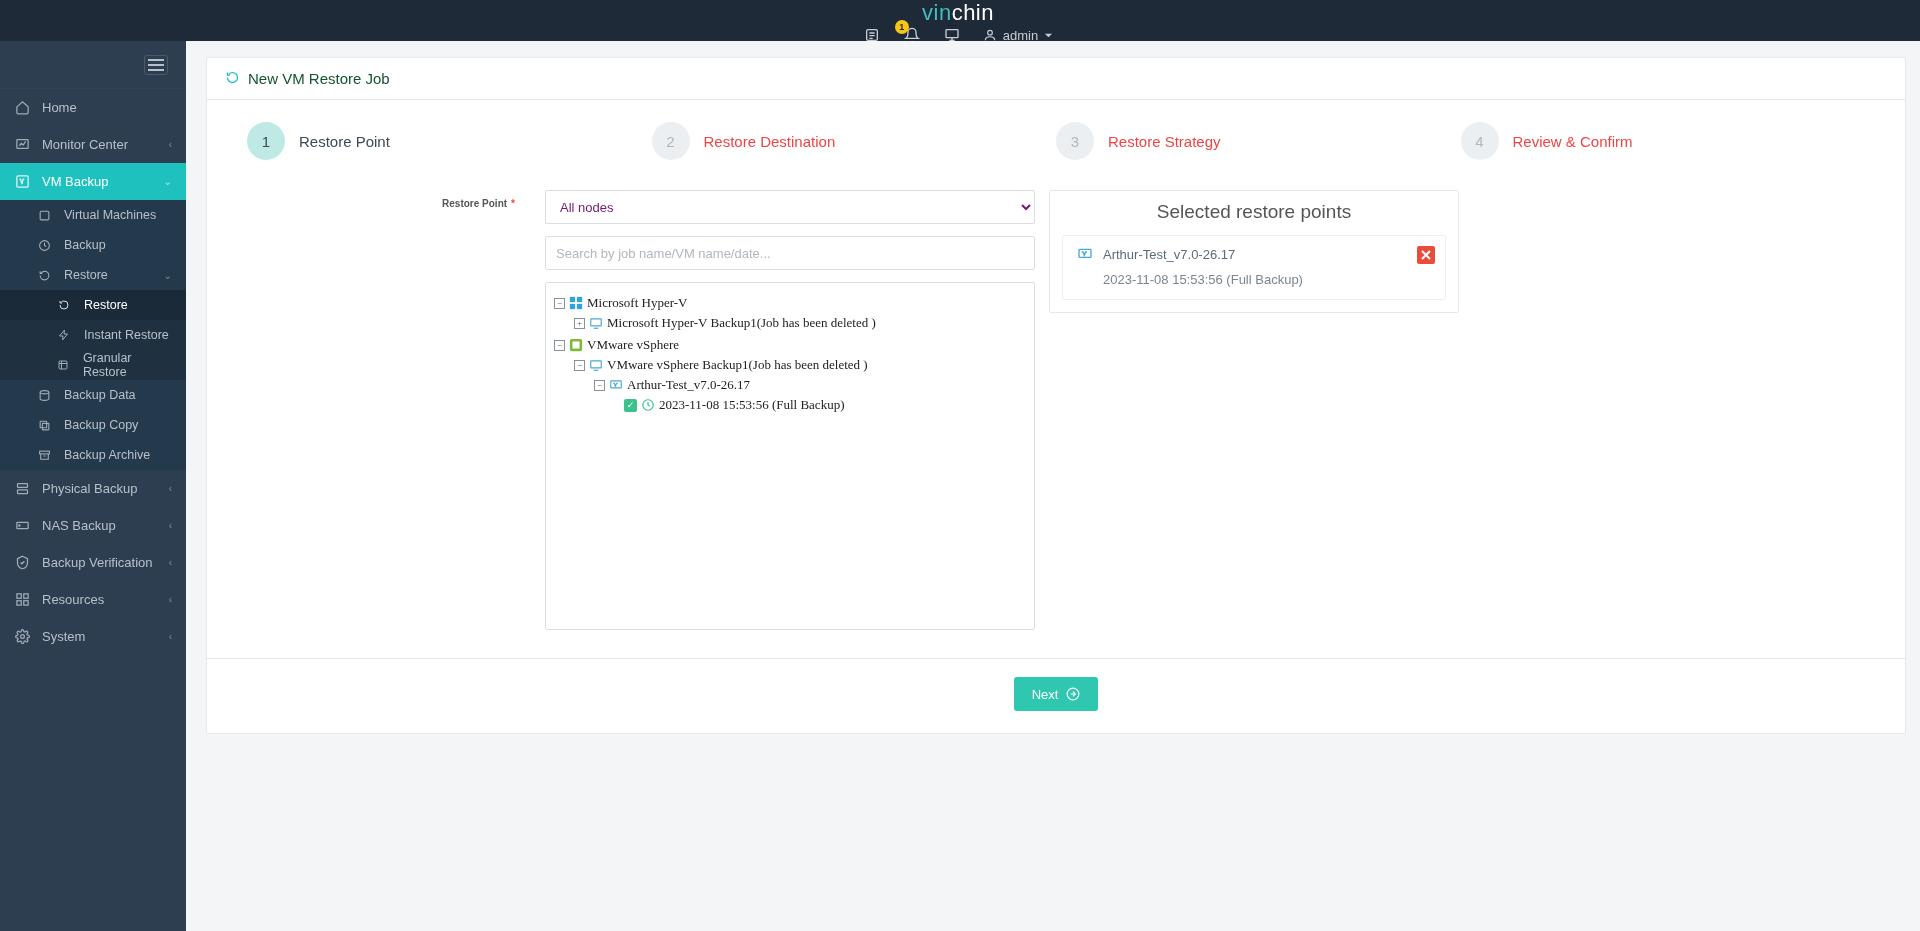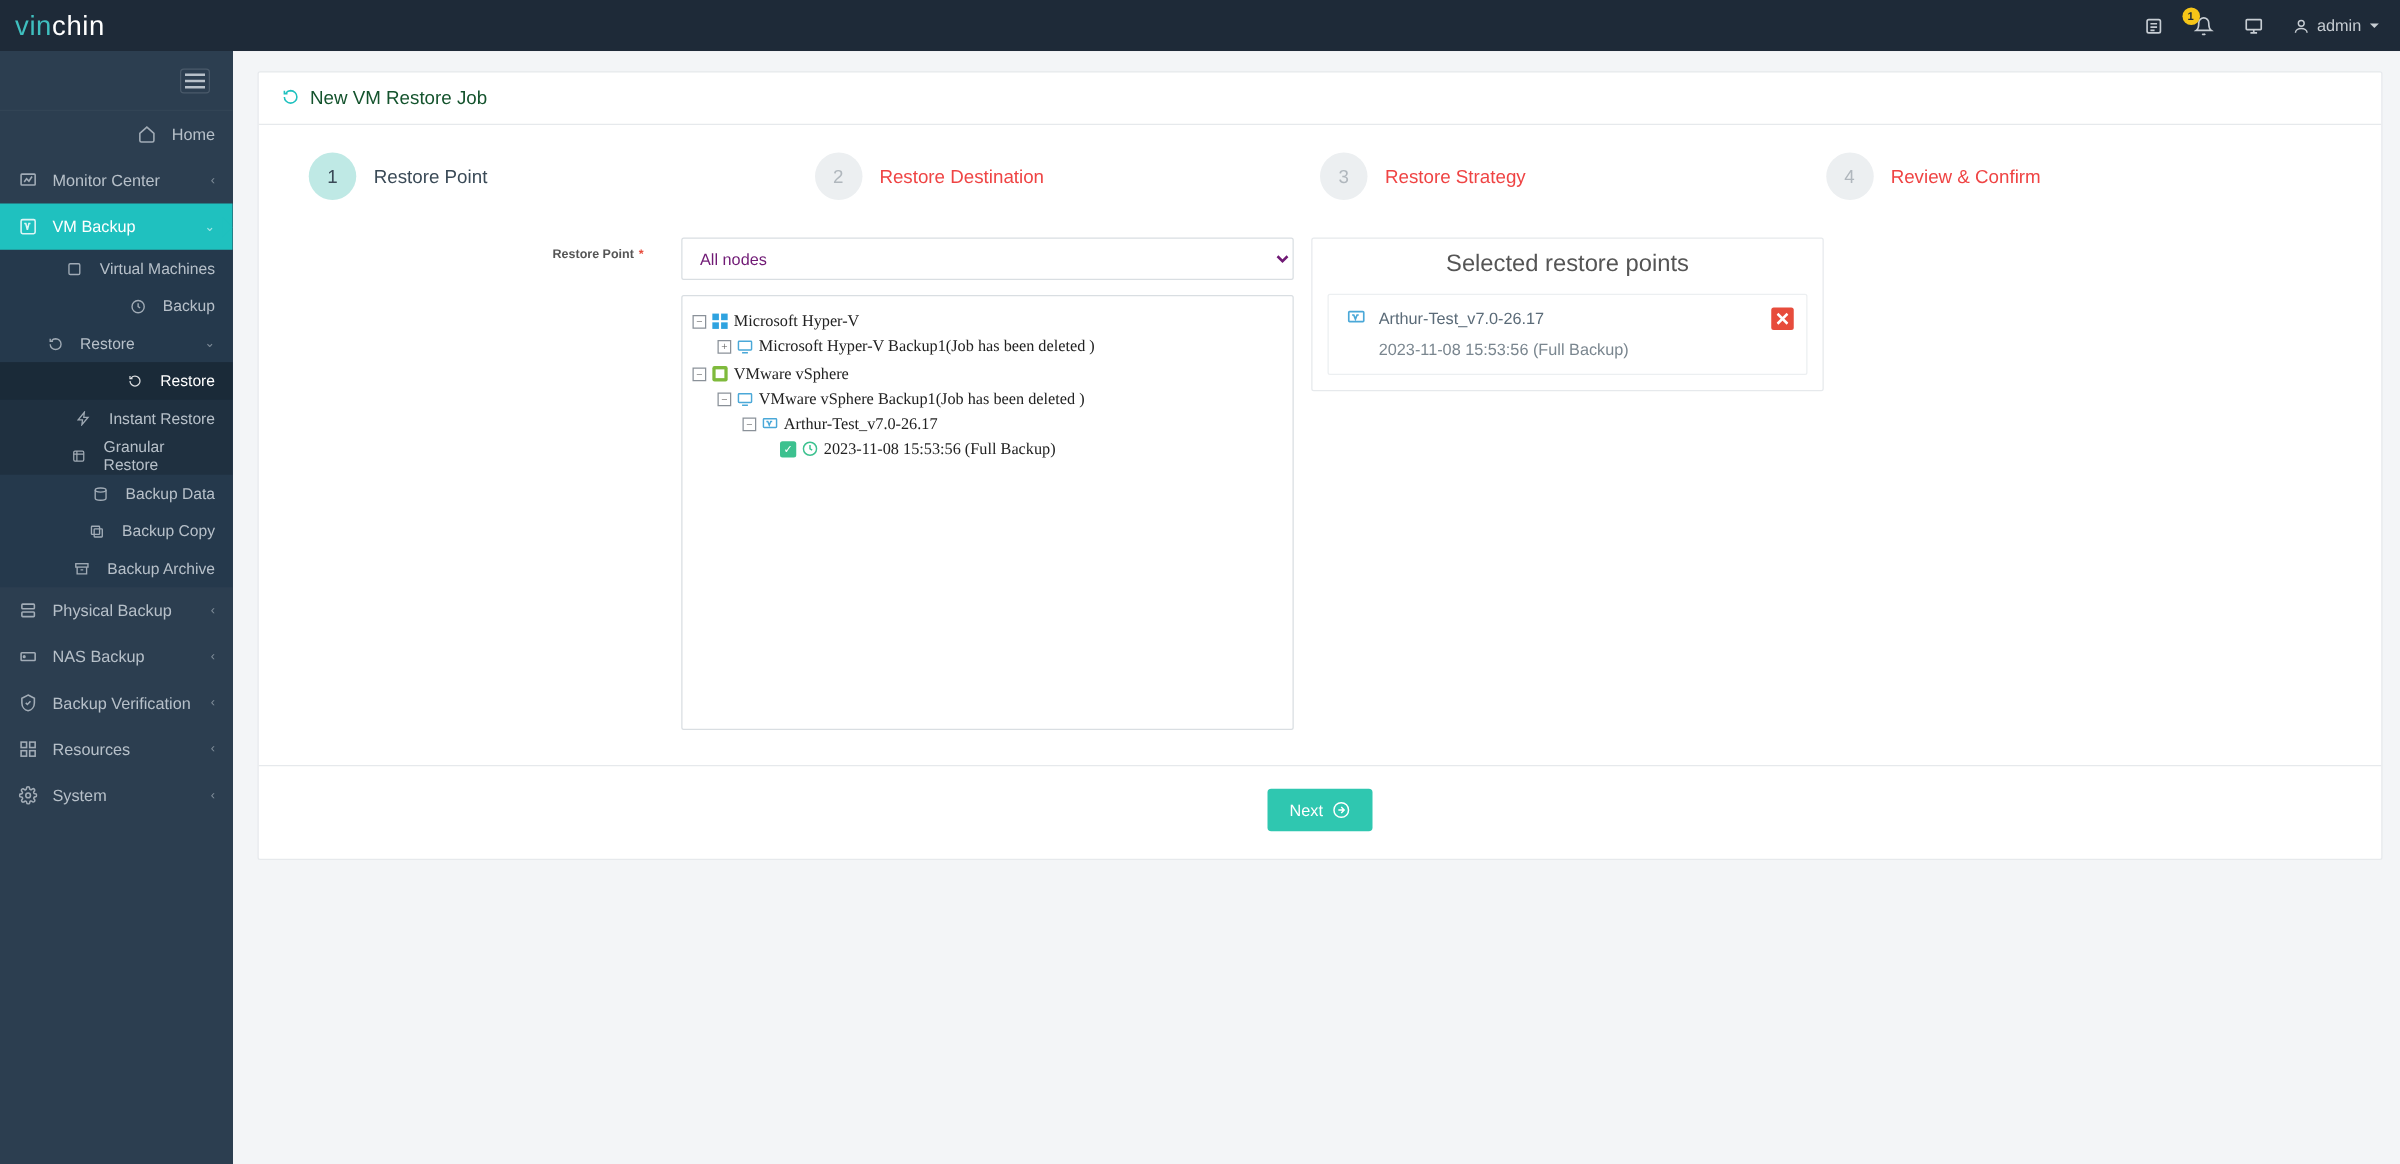--- a/index.html
+++ b/index.html
@@ -1,32 +1,32 @@
 <!DOCTYPE html>
 <html><head>
 <meta charset="utf-8">
 <style>
 * { box-sizing: border-box; margin: 0; padding: 0; }
 body { font-family: -apple-system, "Helvetica Neue", Arial, sans-serif; font-size: 13px; color: #333; background: #f3f5f7; overflow: hidden; }
 
 
-.topbar { height: 41px; background: #1e2a38; display: flex; align-items: center; justify-content: space-between; padding: 0 16px 0 12px; color: #c7cdd3; }
+.topbar { height: 41px; background: #1e2a38; display: flex; align-items: center; justify-content: space-between; padding: 0 16px 0 12px; color: #c7cdd3; flex-direction: column; }
 .logo { font-size: 22px; font-weight: 400; letter-spacing: .5px; color: #fff; }
 .logo .vin { color: #3fbfbf; }
 .topbar-right { display: flex; align-items: center; gap: 22px; }
 .top-icon { width: 18px; height: 18px; color: #c7cdd3; display: flex; align-items: center; justify-content: center; cursor: pointer; position: relative; }
 .bell-badge { position: absolute; top: -6px; left: -8px; width: 14px; height: 14px; border-radius: 50%; background: #f5c518; color: #1e2a38; font-size: 9px; display: flex; align-items: center; justify-content: center; font-weight: bold; }
 .user-menu { display: flex; align-items: center; gap: 6px; cursor: pointer; }
 
 
 .sidebar { position: fixed; top: 41px; left: 0; bottom: 0; width: 186px; background: #2c3e50; color: #b7c0c9; overflow-y: auto; }
 .sidebar-collapse { height: 48px; display: flex; align-items: center; justify-content: flex-end; padding-right: 18px; background:#2c3e50; border-bottom:1px solid rgba(255,255,255,.03); }
 .hamburger { width: 24px; height: 20px; display:flex; flex-direction:column; justify-content:space-between; cursor:pointer; padding:3px; border:1px solid #4a5a6a; border-radius:3px;}
 .hamburger span{height:2px;background:#b7c0c9;}
-.nav-item { display:flex; align-items:center; height:37px; padding:0 14px; cursor:pointer; font-size:13px; gap:12px; position:relative;justify-content:flex-end;}
+.nav-item { display:flex; align-items:center; height:37px; padding:0 14px; cursor:pointer; font-size:13px; gap:12px; position:relative;}
 .nav-item.active{background:#1fc1bf;color:#fff;}
 .nav-item.active::after{content:"";position:absolute;right:-8px;top:50%;transform:translateY(-50%);border:8px solid transparent;border-left-color:#1fc1bf;}
 .nav-item .chev{margin-left:auto;font-size:10px;opacity:.6;}
 .nav-sub{background:#25394c;}
 .nav-sub .nav-item{padding-left:36px;height:30px;font-size:12.5px;}
 .nav-sub2{background:#1f3040;}
 .nav-sub2 .nav-item{padding-left:56px;height:30px;font-size:12.5px;}
 .nav-sub2 .nav-item.current{background:#1a2a38;color:#fff;}
 .nav-icon{width:16px;height:16px;display:inline-flex;align-items:center;justify-content:center;opacity:.85;}
 
@@ -311,20 +311,21 @@
 
     <div class="wizard-body">
       <div class="field-label">
         <span>Restore Point</span><span class="req">*</span>
       </div>
 
       <div class="center-col">
         <select class="sel">
           <option>All nodes</option>
         </select>
+        <input class="inp" placeholder="Search by job name/VM name/date..." style="">
         <div class="tree-box">
           <div class="tree-row" style="margin-left:0">
             <span class="tree-toggle">−</span>
             <svg width="14" height="14" viewBox="0 0 16 16">
                 <rect x="1" y="1" width="6" height="6" fill="#2fa3e0"></rect>
                 <rect x="9" y="1" width="6" height="6" fill="#2fa3e0"></rect>
                 <rect x="1" y="9" width="6" height="6" fill="#2fa3e0"></rect>
                 <rect x="9" y="9" width="6" height="6" fill="#2fa3e0"></rect>
               </svg>
             <span>Microsoft Hyper-V</span>

